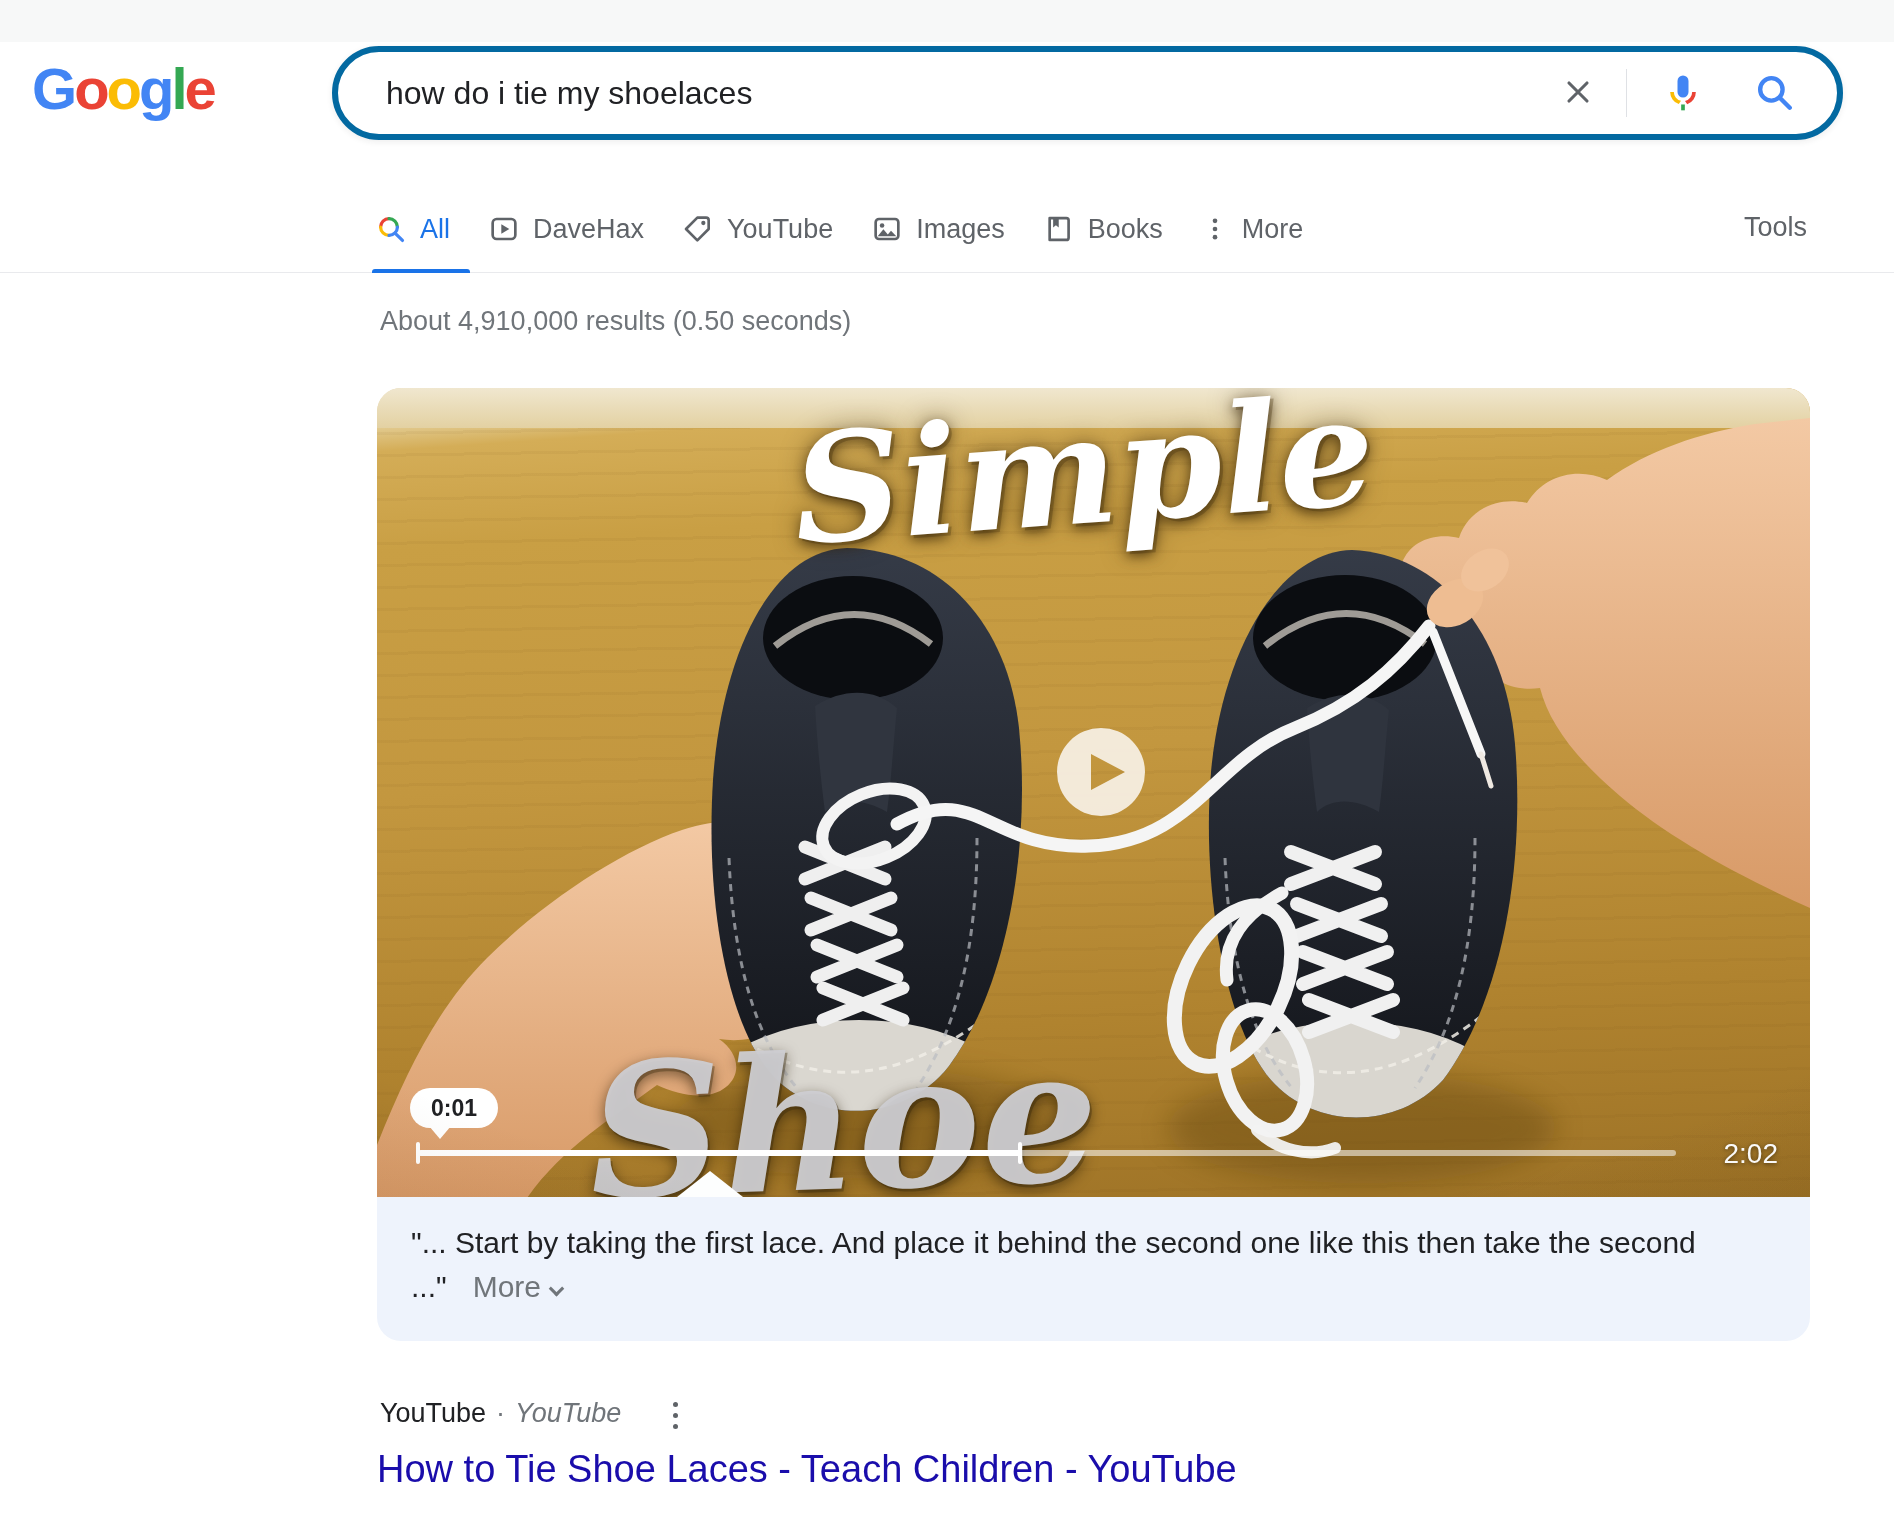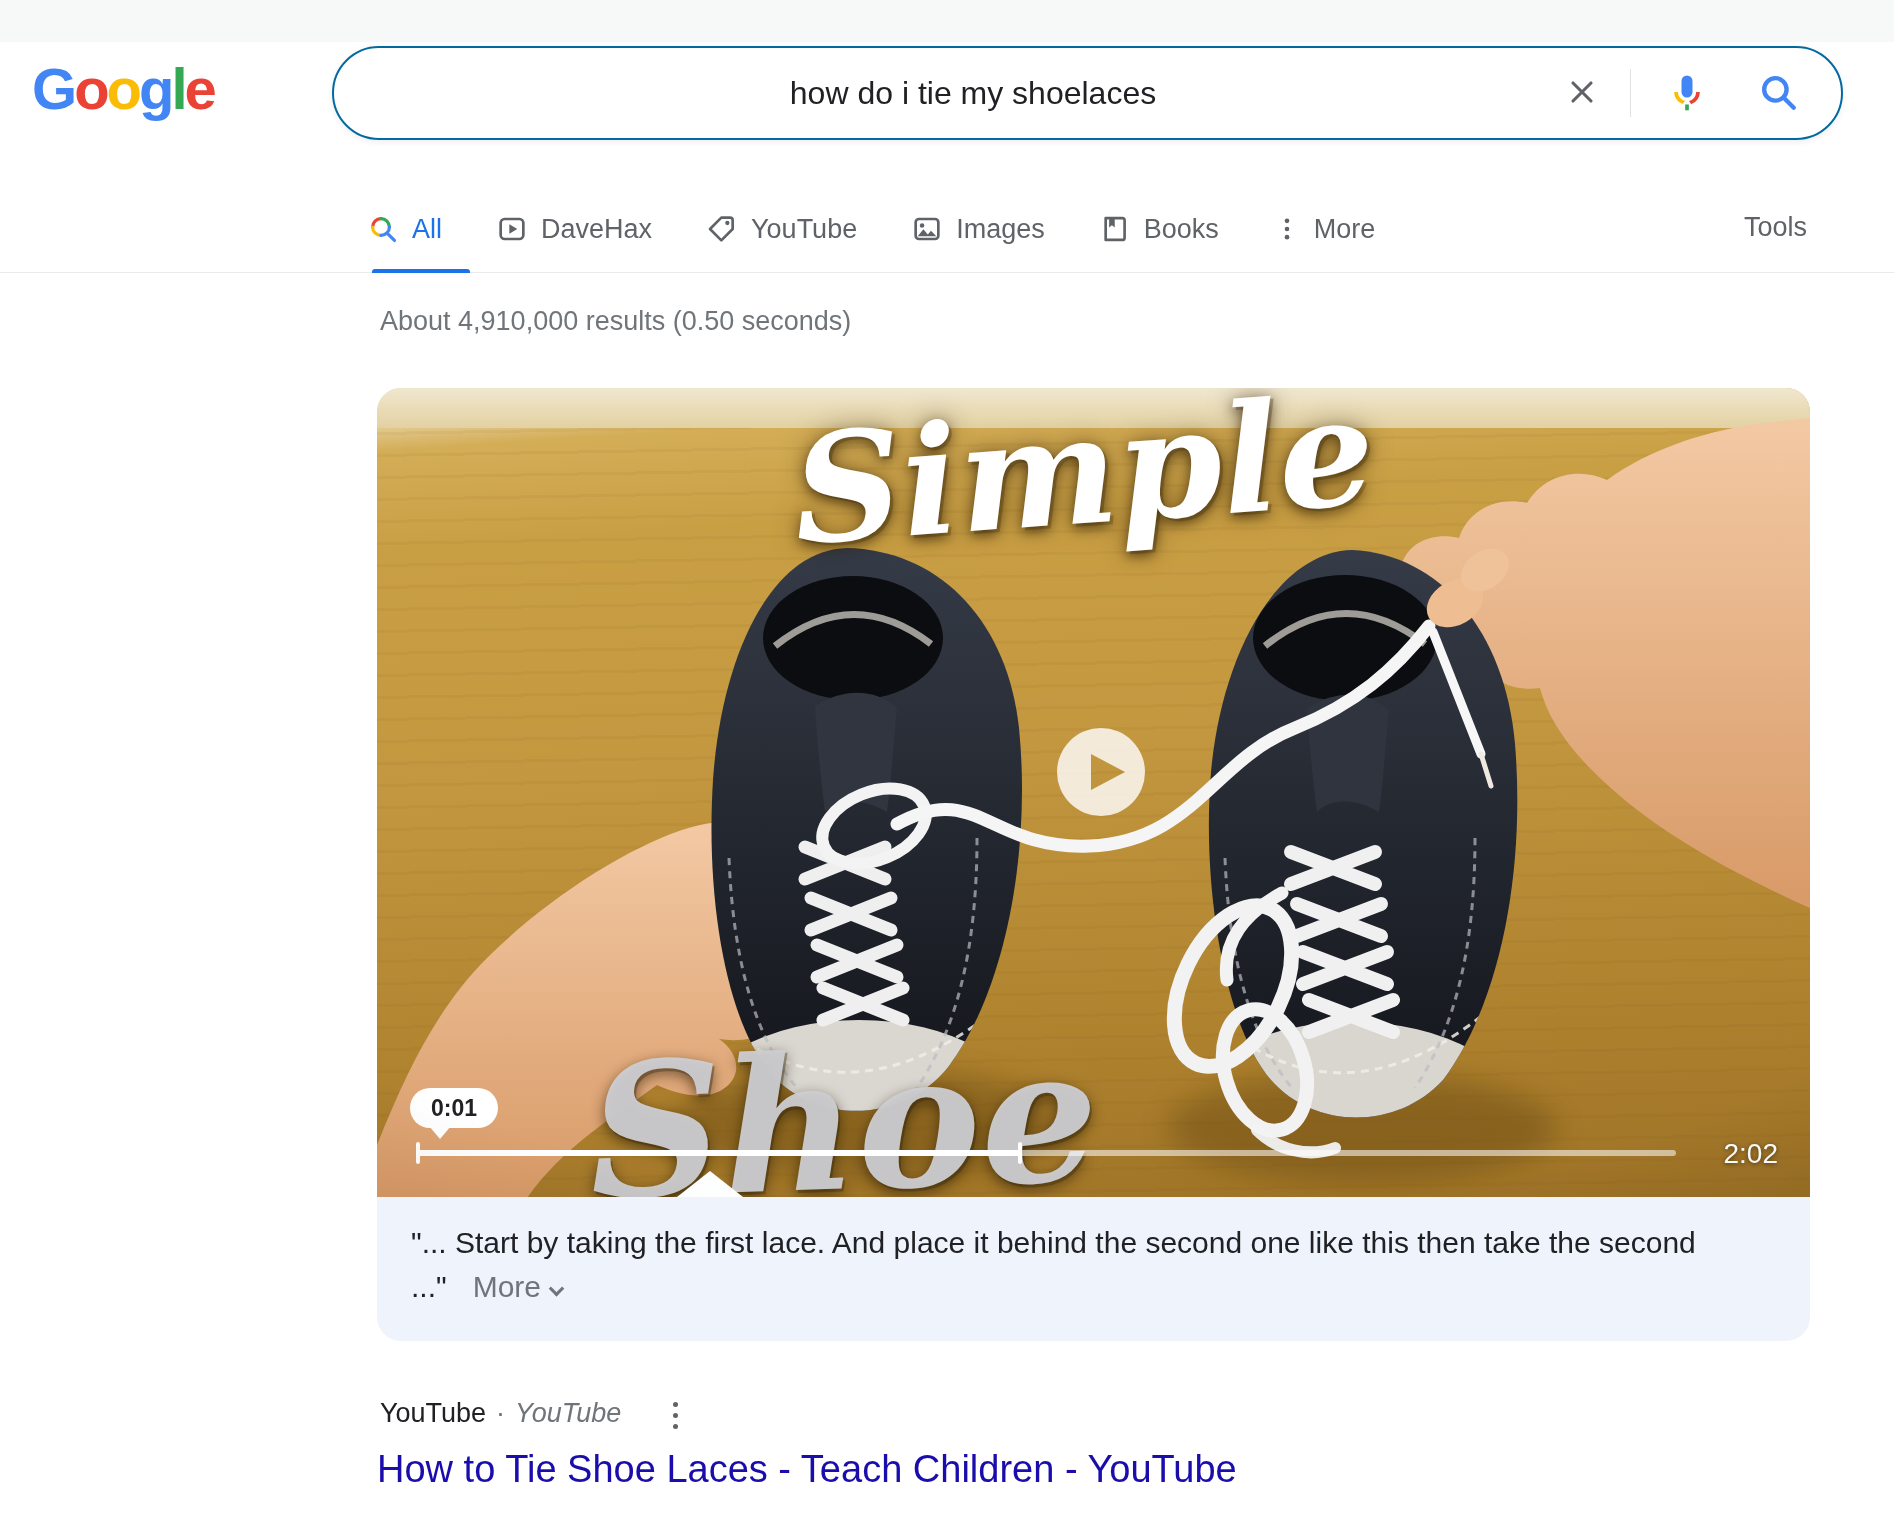--- a/index.html
+++ b/index.html
@@ -5,30 +5,30 @@
   * { margin:0; padding:0; box-sizing:border-box; }
   body { background:#fff; font-family:"Liberation Sans", sans-serif; }
   .page { position:relative; width:1894px; height:1518px; background:#fff; overflow:hidden; }
 
   
   .top-band { position:absolute; top:0; left:0; width:100%; height:42px; background:#f7f8f8; }
 
   
   .logo { position:absolute; left:32px; top:58px; font-size:58px; font-weight:bold; letter-spacing:-3px; line-height:62px; cursor:pointer;text-align:right; }
   .search-bar { position:absolute; left:332px; top:46px; width:1511px; height:94px; background:#fff;
-    border:2px solid #0369a1; border-radius:48px; display:flex; align-items:center; box-shadow:0 2px 6px rgba(32,33,36,.08);text-align:center; }
+    border:6px solid #0369a1; border-radius:48px; display:flex; align-items:center; box-shadow:0 2px 6px rgba(32,33,36,.08); }
   .query { margin-left:48px; flex:1; font-size:32px; color:#202124; white-space:nowrap; overflow:hidden; }
   .sb-btn { background:none; border:none; cursor:pointer; display:flex; align-items:center; justify-content:center; padding:0; }
   .clear { margin-right:30px; }
   .vdiv { width:1px; height:48px; background:#dfe1e5; margin-right:34px; }
   .mic { margin-right:48px; }
   .submit { margin-right:42px; }
 
   
-  .tabs { position:absolute; left:367px; top:206px; height:46px; display:flex; align-items:center; gap:54px; }
+  .tabs { position:absolute; left:375px; top:206px; height:46px; display:flex; align-items:center; gap:38px; }
   .tab { display:flex; align-items:center; gap:13px; font-size:27px; color:#5f6368; cursor:pointer; white-space:nowrap; }
   .tab.active { color:#1a73e8; }
   .tab .ticon { display:flex; align-items:center; }
   .tools { position:absolute; right:87px; top:212px; font-size:27px; color:#5f6368; cursor:pointer; }
   .header-divider { position:absolute; left:0; top:272px; width:100%; height:1px; background:#e9eaed; }
   .tabs-underline { position:absolute; left:372px; top:269px; width:98px; height:4px; background:#1a73e8; border-radius:3px 3px 0 0; }
 
   .stats { position:absolute; left:380px; top:306px; font-size:27px; color:#70757a;text-align:right; }
 
   

